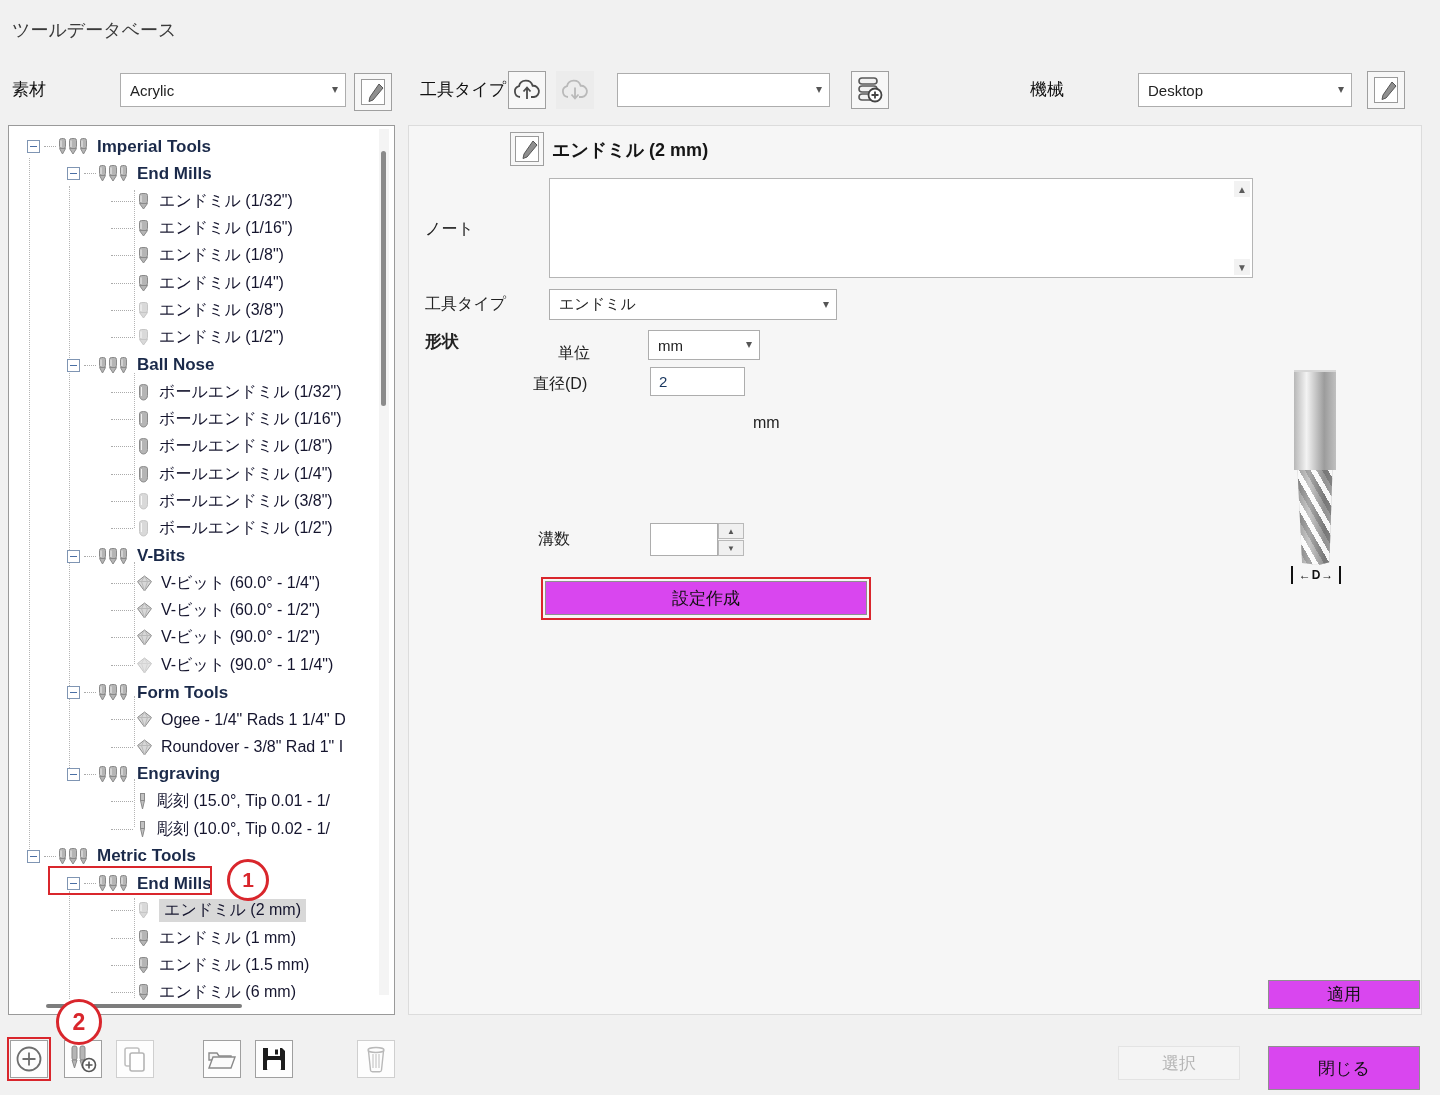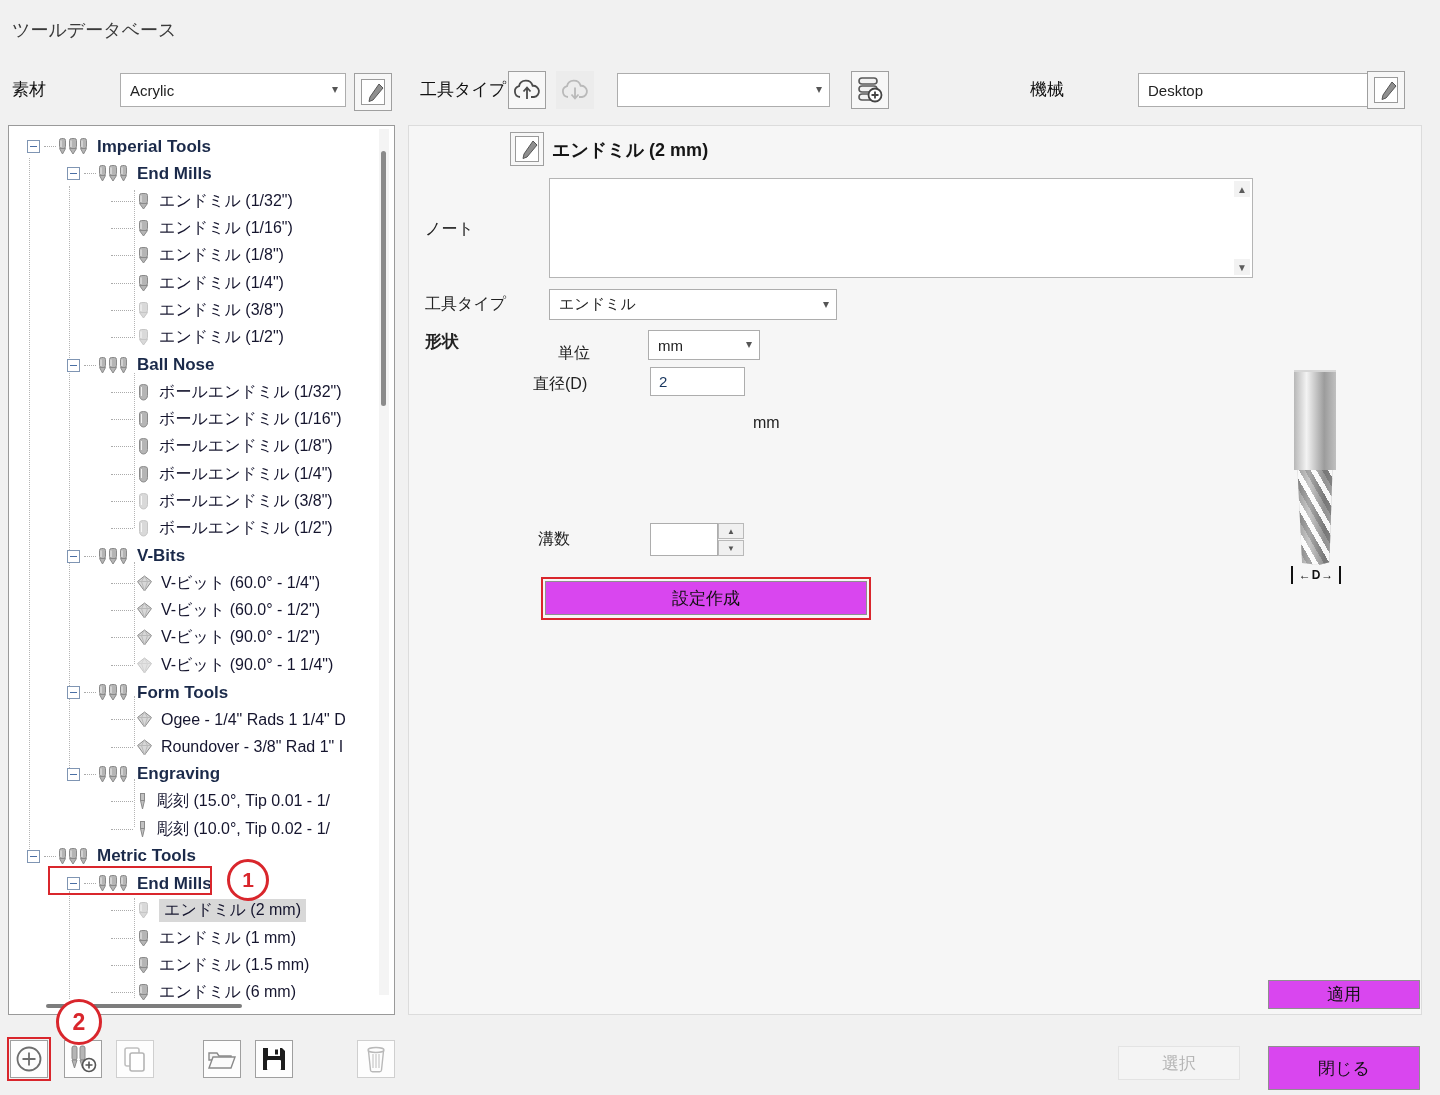--- a/index.html
+++ b/index.html
@@ -192,21 +192,21 @@
       <rect x="2" y="2" width="18" height="6" rx="3"></rect>
       <rect x="2" y="10" width="18" height="6" rx="3"></rect>
       <rect x="2" y="18" width="18" height="6" rx="3"></rect>
     </g>
     <circle cx="18" cy="19" r="6.5" fill="#fff" stroke="#444" stroke-width="1.8"></circle>
     <path d="M18 15.5 v7 M14.5 19 h7" stroke="#444" stroke-width="1.8"></path>
   </svg>
 </div>
 
 <div class="abs toolbar-label" style="left:1030px;top:72px;">機械</div>
-<div class="combo" style="left:1138px;top:73px;width:258px;">
+<div class="combo" style="left:1138px;top:73px;width:214px;">
   <span>Desktop</span>
 </div>
 <div class="icon-btn" style="left:1367px;top:71px;">
   <span class="pencil-pad">
     <svg width="20" height="22" viewBox="0 0 20 22">
         <path d="M15 2 L19 6 L9 18 L5 19.5 L6 15 Z" fill="#8f8f8f" stroke="#555" stroke-width="1"></path>
       </svg>
   </span>
 </div>
 

